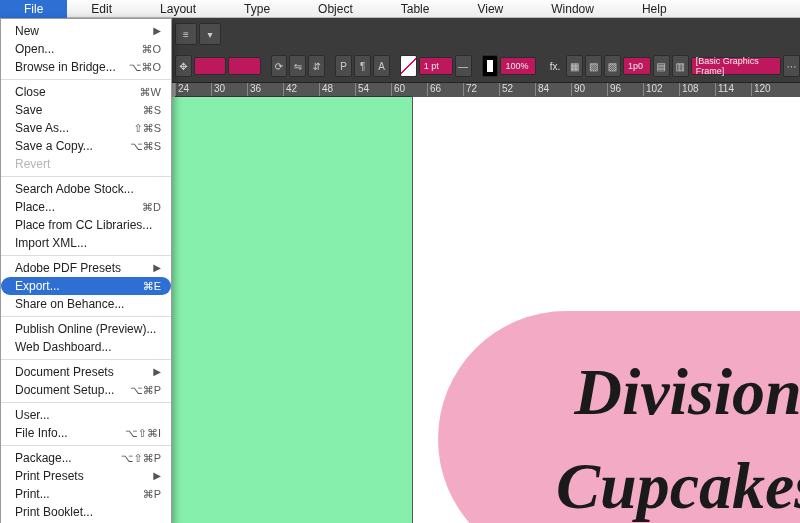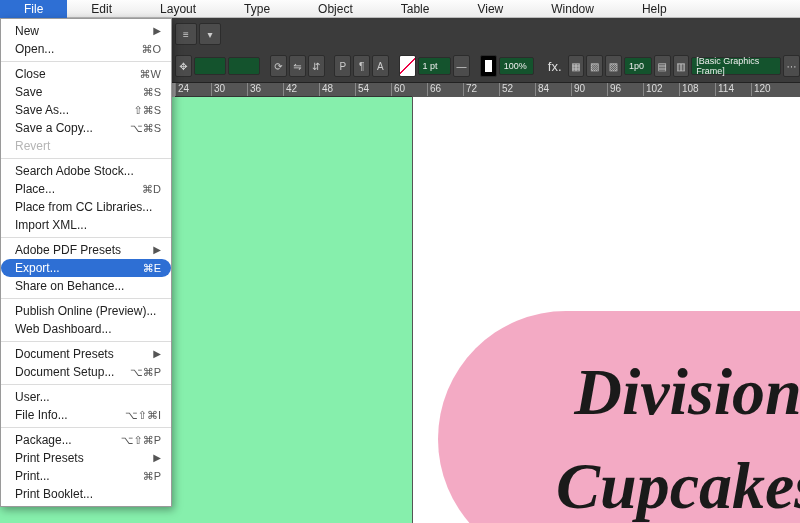--- a/index.html
+++ b/index.html
@@ -8,21 +8,21 @@
 
 .menubar { height: 18px; background: linear-gradient(#fdfdfd,#ececec); display: flex; align-items: center; font-size: 12px; color: #222; border-bottom: 1px solid #bbb; }
 .menubar .mitem { padding: 2px 24px; cursor: default; }
 .menubar .mitem.active { background: #2e6fd4; color: #fff; }
 
 
 .toolbar { height: 65px; background: #3b3b3b; border-bottom: 1px solid #222; display:flex; flex-direction:column; }
 .toolbar-row { display:flex; align-items:center; height:32px; gap:2px; padding-left:175px; }
 .tb-btn { width:22px; height:22px; background:#4c4c4c; border:1px solid #2c2c2c; border-radius:2px; display:flex; align-items:center; justify-content:center; color:#ccc; font-size:10px;}
 .tb-sep { width:8px; }
-.tb-field { height:18px; background:#14532d; border:1px solid #2c2c2c; color:#eee; font-size:9px; padding:0 4px; display:flex; align-items:center; border-radius:2px;}
+.tb-field { height:18px; background:#be185d; border:1px solid #2c2c2c; color:#eee; font-size:9px; padding:0 4px; display:flex; align-items:center; border-radius:2px;}
 .tb-swatch-line { width:22px;height:22px;background:linear-gradient(135deg,#fff 0 47%,#e04 47% 53%,#fff 53% 100%);border:1px solid #2c2c2c;border-radius:2px;}
 .tb-swatch-fill { width:22px;height:22px;background:#000;border:1px solid #2c2c2c;border-radius:2px; position:relative;}
 .tb-swatch-fill::after{content:"";position:absolute;inset:4px;background:#fff;}
 
 
 .ruler { position:absolute; left:175px; right:0; top:83px; height:14px; background:#555; border-bottom:1px solid #333; display:flex; }
 .ruler .tick { flex:none; width:36px; height:100%; border-left:1px solid #888; font-size:10px; color:#ddd; padding-left:2px;}
 .ruler::before { content:""; }
 
 
@@ -35,21 +35,21 @@
 .dropdown { position:absolute; left:0; top:18px; width:172px; background:#fff; border:1px solid #9a9a9a; box-shadow:2px 3px 8px rgba(0,0,0,.35); font-size:12px; color:#222; padding:3px 0;}
 .dropdown .row { display:flex; align-items:center; justify-content:space-between; padding:1px 10px 1px 14px; line-height:16px; cursor:default; white-space:nowrap;}
 .dropdown .row.disabled { color:#b5b5b5; }
 .dropdown .row.sel { background:#2e6fd4; color:#fff;border-radius:9px; }
 .dropdown .row .sc { font-size:11px; color:#555; font-family: "Lucida Grande", Arial; }
 .dropdown .row.sel .sc { color:#fff; }
 .dropdown .row.disabled .sc { color:#cfcfcf; }
 .dropdown hr { border:none; border-top:1px solid #dcdcdc; margin:3px 0;}
 .dropdown .arrow { font-size:10px; color:#555; }
 
-.hdr-label{ color:#ddd; font-size:13px; padding:0 4px;}
+.hdr-label{ color:#ddd; font-size:10px; padding:0 4px;}
 </style>
 </head>
 <body>
 
 <div class="menubar" id="menubar">
     <div class="mitem active">File</div>
     <div class="mitem">Edit</div>
     <div class="mitem">Layout</div>
     <div class="mitem">Type</div>
     <div class="mitem">Object</div>
@@ -126,20 +126,24 @@
 
 <div class="dropdown" id="dropdown">
     <div class="row">
       <span>New</span>
       <span class="arrow">▶</span>
     </div>
     <div class="row">
       <span>Open...</span>
       <span class="sc">⌘O</span>
     </div>
+    <div class="row">
+      <span>Browse in Bridge...</span>
+      <span class="sc">⌥⌘O</span>
+    </div>
     <hr>
     <div class="row">
       <span>Close</span>
       <span class="sc">⌘W</span>
     </div>
     <div class="row">
       <span>Save</span>
       <span class="sc">⌘S</span>
     </div>
     <div class="row">

